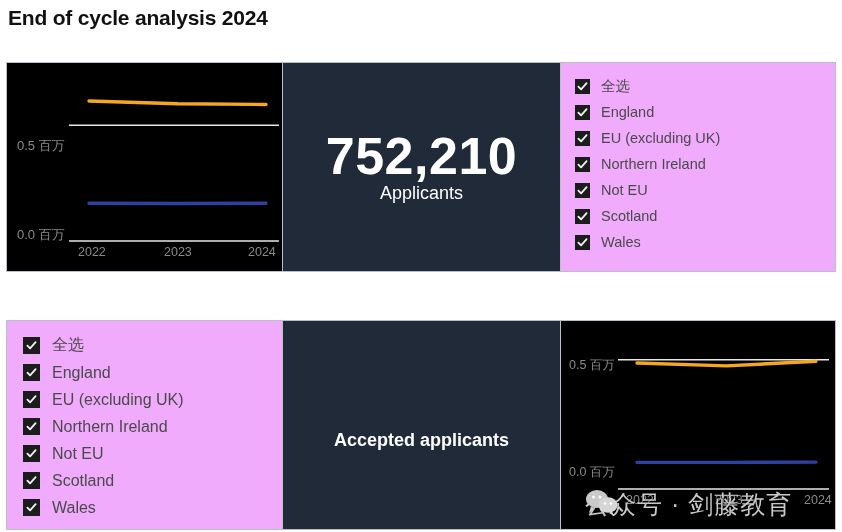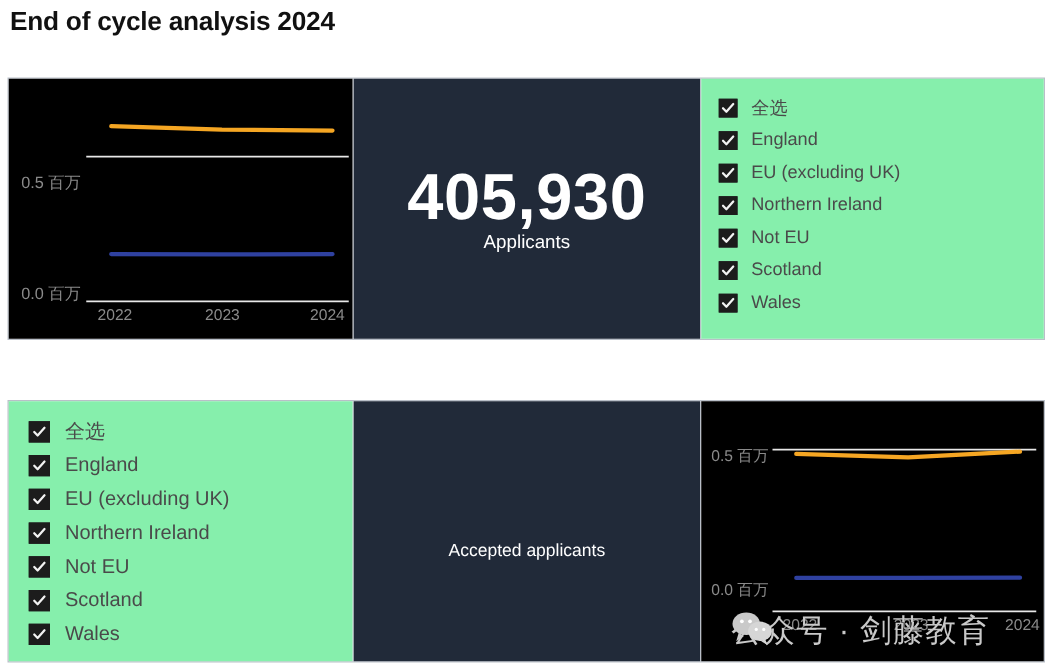--- a/index.html
+++ b/index.html
@@ -28,21 +28,21 @@
     display: flex;
     background: #ffffff;
     border: 1px solid #b9bfc8;
   }
   #card-row-1 { left: 6px; top: 62px; width: 830px; height: 210px; }
   #card-row-2 { left: 6px; top: 320px; width: 830px; height: 210px; }
 
   .panel { position: relative; height: 100%; overflow: hidden; }
   .panel-chart  { background: #000000; }
   .panel-kpi    { background: #212a39; }
-  .panel-legend { background: #86efac; text-align: right; }
+  .panel-legend { background: #f0abfc; text-align: right; }
 
   .divider-v { width: 1px; height: 100%; background: #b9bfc8; flex: 0 0 1px; }
 
   
   #card-row-1 .p1 { flex: 0 0 275px; }
   #card-row-1 .p2 { flex: 0 0 277px; }
   #card-row-1 .p3 { flex: 1 1 auto; }
   
   #card-row-2 .p1 { flex: 0 0 275px; }
   #card-row-2 .p2 { flex: 0 0 277px; }
@@ -56,26 +56,26 @@
   }
   .kpi-value {
     color: #ffffff;
     font-weight: bold;
     font-size: 52px;
     line-height: 1.02;
     letter-spacing: 0.5px;
   }
   .kpi-label {
     color: #ffffff;
-    font-size: 15px;
+    font-size: 18px;
     margin-top: 0;
     font-weight: normal;
   }
   #card-row-2 .kpi-value { font-size: 52px; }
-  #card-row-2 .kpi-label { font-size: 14px; margin-top: 30px; }
+  #card-row-2 .kpi-label { font-size: 18px; margin-top: 30px; font-weight: bold; }
 
   
   .legend-list {
     padding: 10px 0 0 14px;
     display: flex; flex-direction: column;
   }
   .legend-item {
     display: flex; align-items: center;
     height: 26px;
     cursor: default;
@@ -151,21 +151,21 @@
         <div class="axis-text" style="left:71px; top:182px;">2022</div>
         <div class="axis-text" style="left:157px; top:182px;">2023</div>
         <div class="axis-text" style="left:241px; top:182px;">2024</div>
       </div>
     </div>
 
     <div class="divider-v"></div>
 
     <div class="panel panel-kpi p2">
       <div class="kpi-wrap">
-        <div class="kpi-value">405,930</div>
+        <div class="kpi-value">752,210</div>
         <div class="kpi-label">Applicants</div>
       </div>
     </div>
 
     <div class="divider-v"></div>
 
     <div class="panel panel-legend p3">
       <div class="legend-list" id="legend-1">
           <div class="legend-item">
             <span class="cb">

